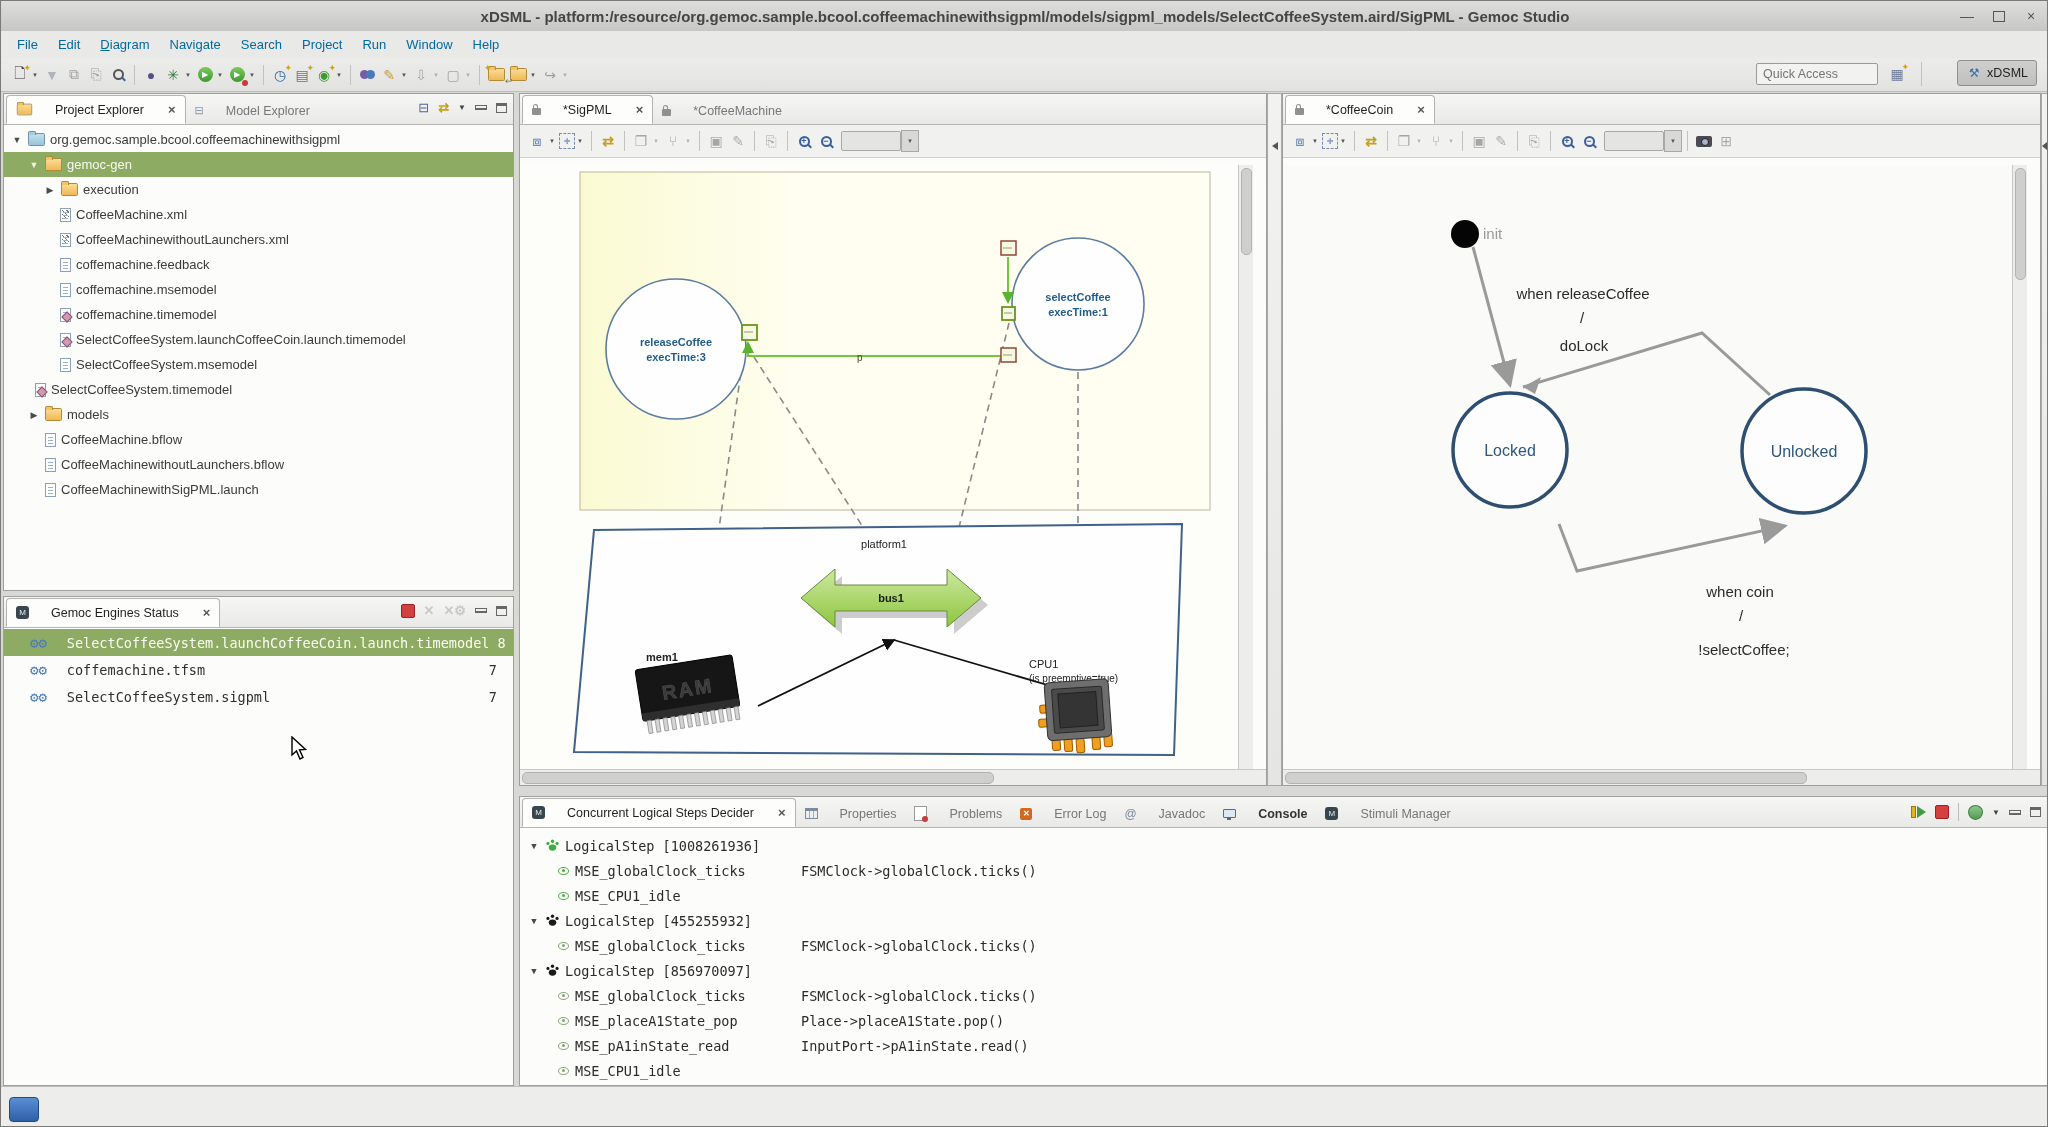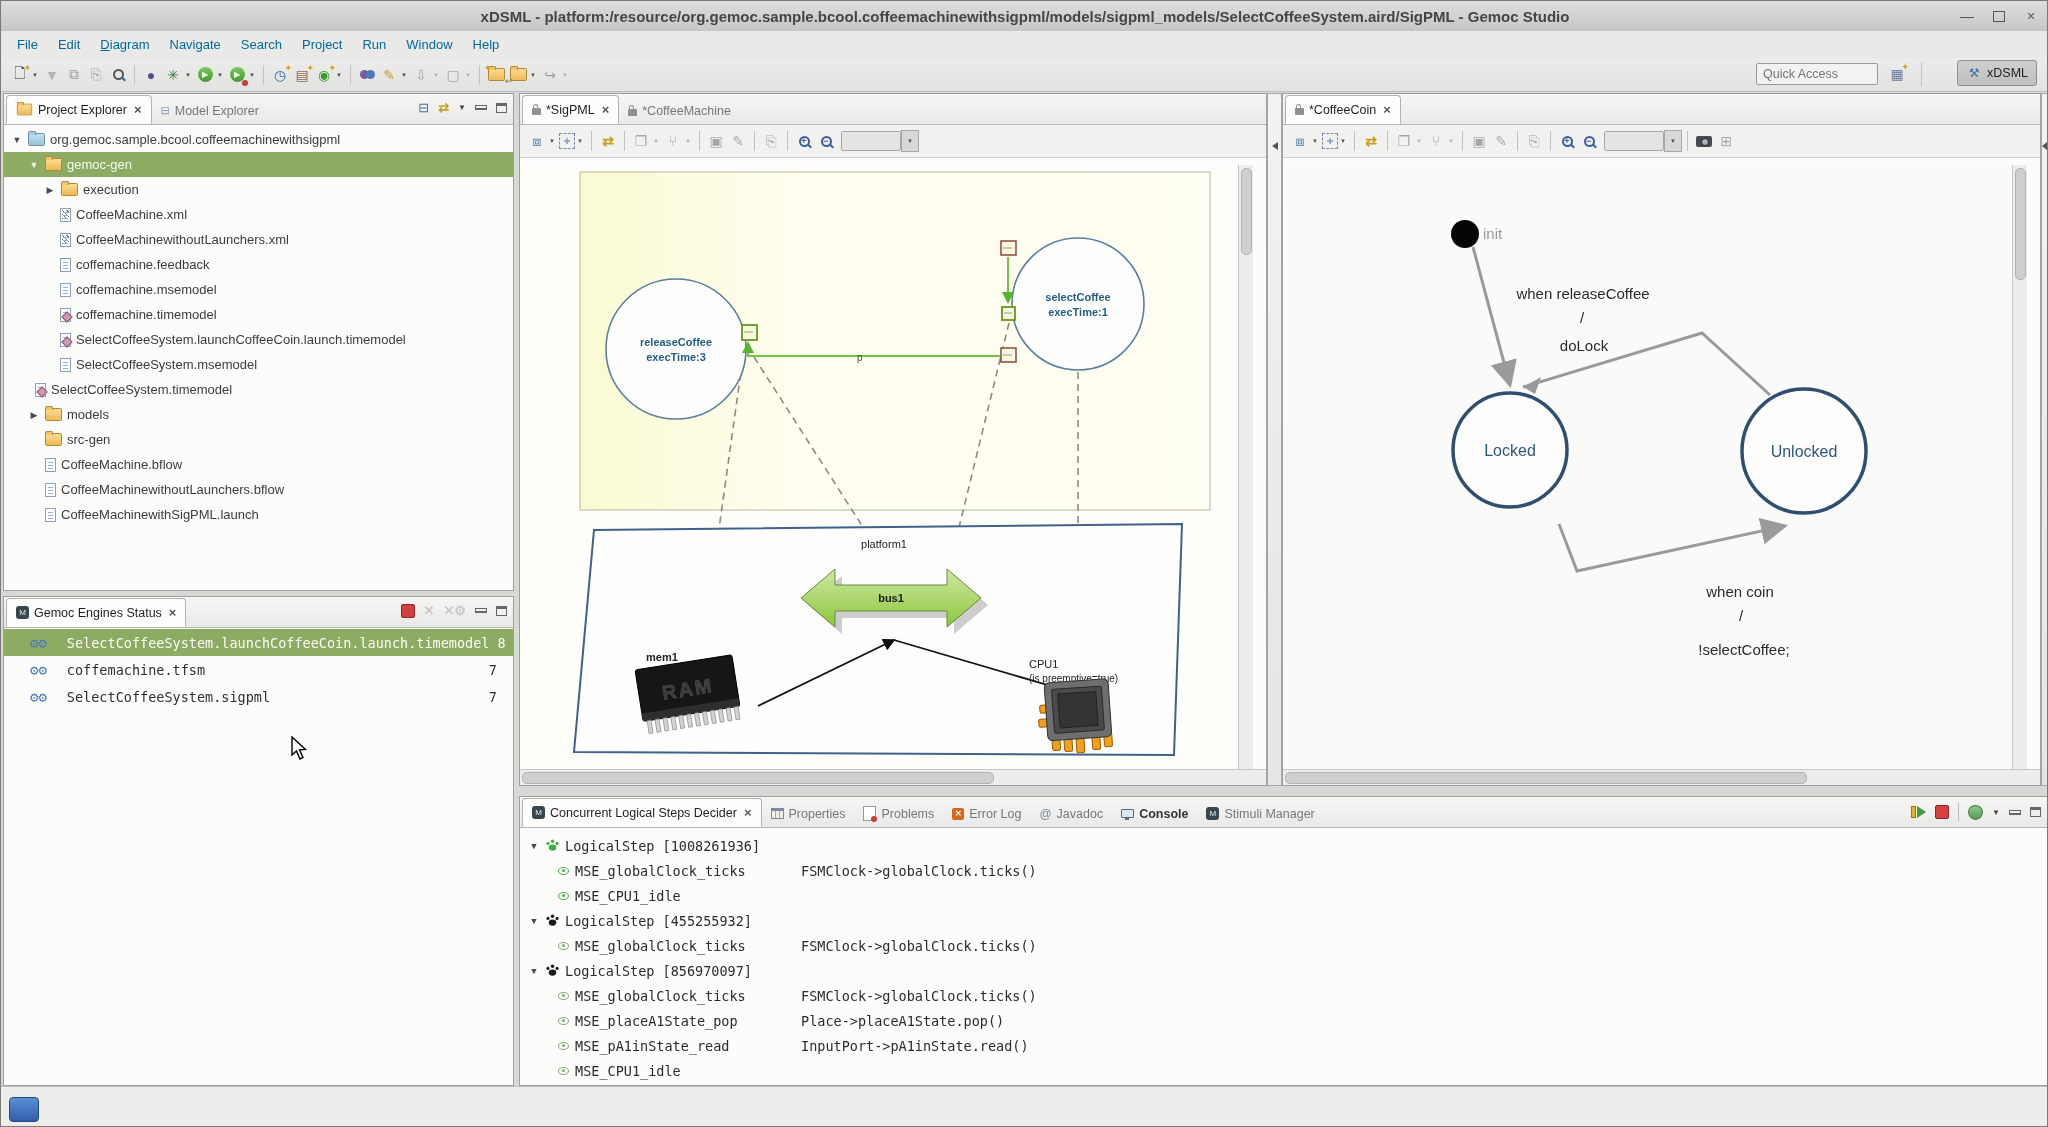--- a/index.html
+++ b/index.html
@@ -24,21 +24,21 @@
   .dis{opacity:.38;}
   .qa-wrap{position:absolute;right:120px;top:61px;display:flex;align-items:center;gap:8px;}
   .qa{width:108px;height:20px;border:1px solid #9a9a98;border-radius:2px;background:#f2f2f0;
       font-size:12.5px;color:#8a8a88;padding:0 6px;font-family:"Liberation Sans",sans-serif;}
   .persp{position:absolute;right:10px;top:59px;height:24px;background:linear-gradient(#cfcfcd,#bfbfbd);
          border:1px solid #8f8f8d;border-radius:3px;display:flex;align-items:center;gap:5px;padding:0 8px;font-size:12.5px;color:#222;}
   
   .panel{background:#fcfcfb;border:1px solid #9f9f9d;box-sizing:border-box;}
   .tabstrip{height:30px;background:linear-gradient(#f6f6f4,#e9e9e7);border-bottom:1px solid #b5b5b2;
             display:flex;align-items:flex-end;padding-left:2px;position:relative;}
-  .tab{height:27px;display:flex;align-items:center;gap:5px;padding:0 9px;color:#77777a;font-size:12.5px;
+  .tab{height:27px;display:flex;align-items:center;gap:22px;padding:0 9px;color:#77777a;font-size:12.5px;
        border-radius:4px 4px 0 0;}
   .tab.active{background:#fdfdfc;border:1px solid #b2b2b0;border-bottom:1px solid #fdfdfc;color:#1f1f1f;}
   .tab .close{font-weight:bold;color:#555;font-size:13px;margin-left:2px;}
   .hdr-icons{position:absolute;right:6px;top:6px;display:flex;align-items:center;gap:9px;}
   .mini{width:12px;height:5px;border:1.5px solid #666;border-bottom-width:2px;box-sizing:border-box;}
   .maxi{width:11px;height:10px;border:1.5px solid #666;border-top-width:3px;box-sizing:border-box;}
   
   .ic-folder{width:15px;height:11px;background:linear-gradient(#fbdc95,#efb957);border:1px solid #b08a35;border-radius:1.5px;position:relative;flex:none;}
   .ic-folder::before{content:"";position:absolute;top:-3px;left:-1px;width:6px;height:3px;background:#f3c468;border:1px solid #b08a35;border-bottom:none;border-radius:2px 2px 0 0;}
   .ic-proj{filter:hue-rotate(160deg) saturate(.45);}
@@ -255,24 +255,20 @@
       <div class="trow d2" style="padding-left:31px;">
         <span class="ic-doc ic-time"></span>
         <span>SelectCoffeeSystem.timemodel</span>
       </div>
       <div class="trow d1">
         <span class="arrowg">▶</span>
         <span class="ic-folder"></span>
         <span>models</span>
       </div>
       <div class="trow d1" style="padding-left:41px;">
-        <span class="ic-folder"></span>
-        <span>src-gen</span>
-      </div>
-      <div class="trow d1" style="padding-left:41px;">
         <span class="ic-doc"></span>
         <span>CoffeeMachine.bflow</span>
       </div>
       <div class="trow d1" style="padding-left:41px;">
         <span class="ic-doc"></span>
         <span>CoffeeMachinewithoutLaunchers.bflow</span>
       </div>
       <div class="trow d1" style="padding-left:41px;">
         <span class="ic-doc"></span>
         <span>CoffeeMachinewithSigPML.launch</span>

